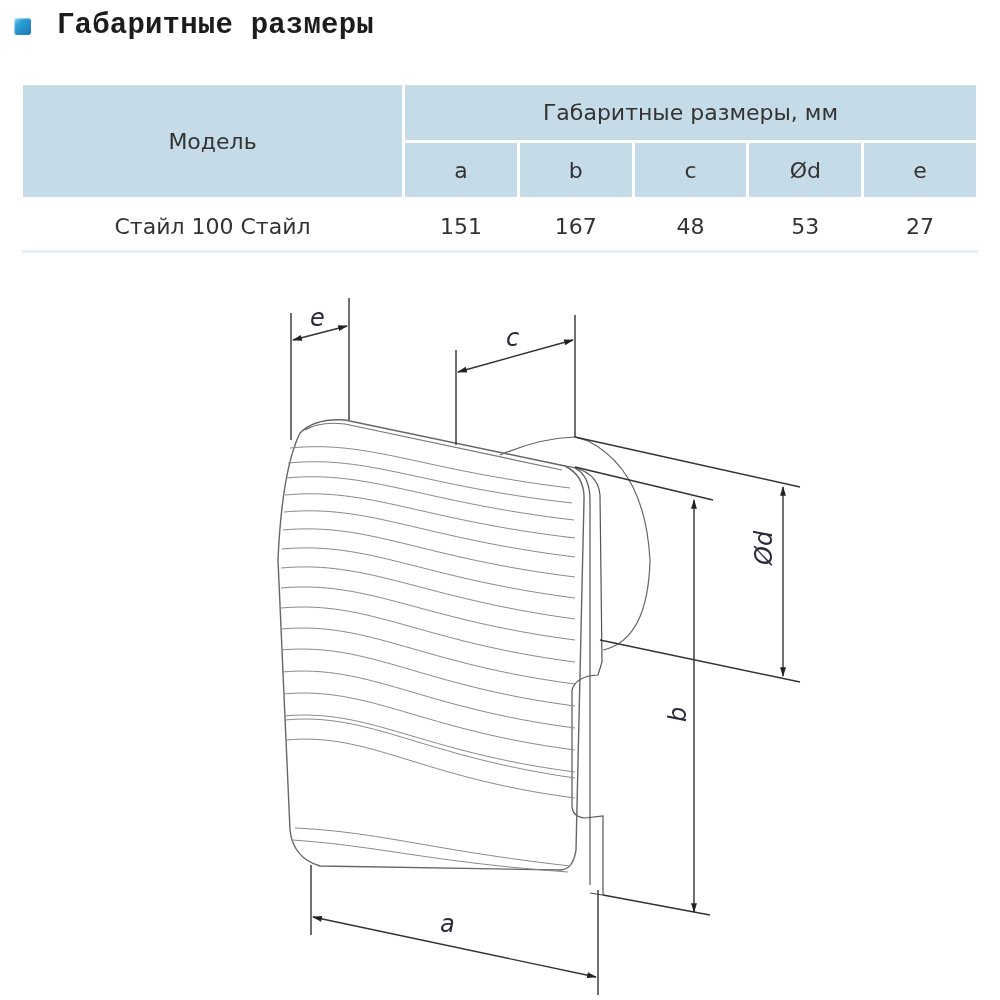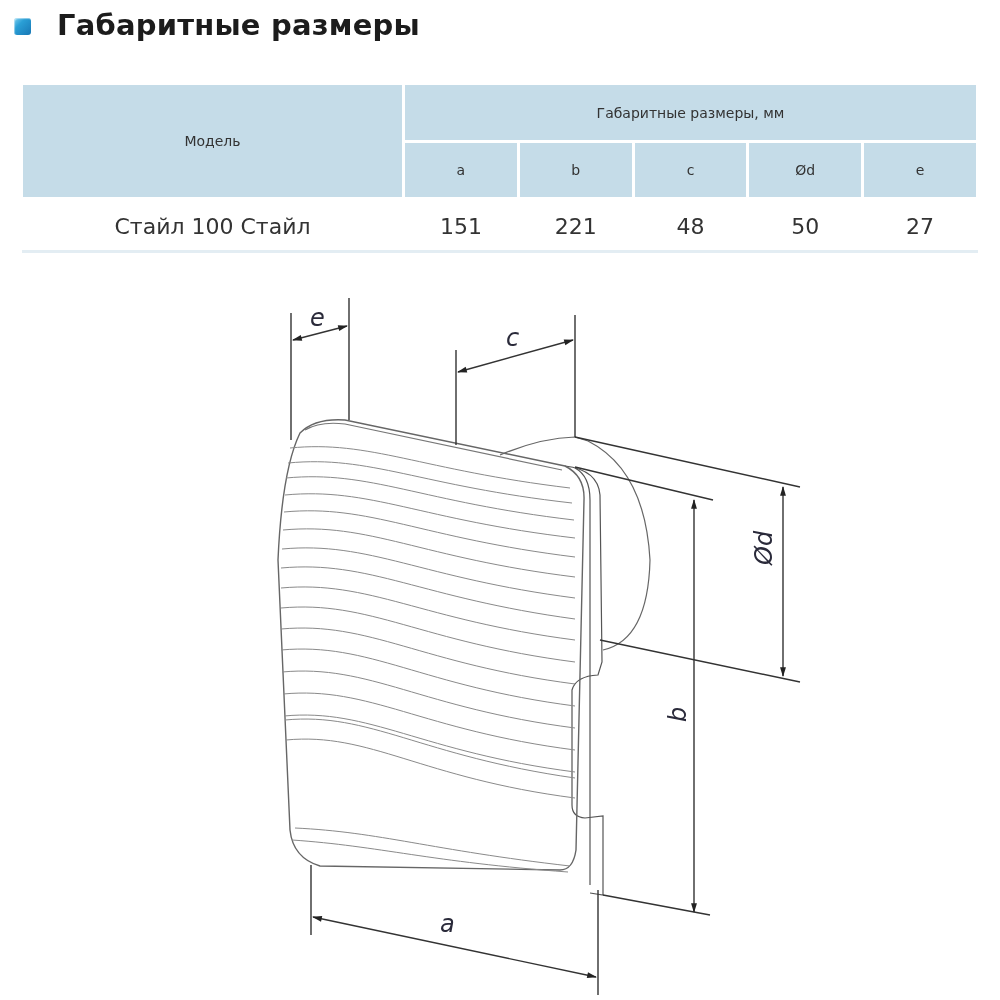--- a/index.html
+++ b/index.html
@@ -2,24 +2,24 @@
 <html><head>
 <meta charset="utf-8">
 <style>
   html, body { margin: 0; padding: 0; background: #ffffff; }
   body { width: 1000px; height: 1000px; position: relative; overflow: hidden;
          font-family: "DejaVu Sans", "Liberation Sans", sans-serif; color: #2b2b2b; }
   .title-row { position: absolute; left: 14px; top: 2px; height: 46px; display: flex; align-items: center; }
   .title-icon { width: 17px; height: 17px; border-radius: 3px;
                 background: linear-gradient(135deg, #7fd0f0 0%, #2a9fd6 35%, #1877b4 100%);
                 box-shadow: inset 1px 1px 1px rgba(255,255,255,0.5); margin-right: 26px; margin-top: 2px; }
-  .title-text { font-size: 29px; font-weight: bold; color: #1c1c1c; letter-spacing: 0.2px; }
+  .title-text { font-size: 29px; font-weight: bold; color: #1c1c1c; letter-spacing: 0.2px; font-family: Liberation Mono, monospace; }
 
   table.dims { position: absolute; left: 20px; top: 82px; width: 959px; border-collapse: collapse; table-layout: fixed; }
-  table.dims th { background: #c5dce8; font-weight: normal; color: #333; font-size: 14px; border: 3px solid #ffffff; }
+  table.dims th { background: #c5dce8; font-weight: normal; color: #333; font-size: 22px; border: 3px solid #ffffff; }
   table.dims th.model { width: 377px; height: 108px; }
   table.dims th.group { height: 53px; }
   table.dims th.col { height: 52px; }
   table.dims td { text-align: center; font-size: 22px; color: #333; height: 45px; padding-top: 4px; }
   table.dims tr.data td { border-bottom: 3px solid #e3edf3; }
 
   .drawing { position: absolute; left: 0; top: 260px; width: 1000px; height: 740px; }
   .dim-label { position: absolute; font-style: italic; font-size: 24px; color: #2a2a3a;
                font-family: "DejaVu Sans", sans-serif; }
 </style>
@@ -40,23 +40,23 @@
   <tr>
     <th class="col">a</th>
     <th class="col">b</th>
     <th class="col">c</th>
     <th class="col">Ød</th>
     <th class="col">e</th>
   </tr>
   <tr class="data">
     <td>Стайл 100 Стайл</td>
     <td>151</td>
-    <td>221</td>
+    <td>167</td>
     <td>48</td>
-    <td>50</td>
+    <td>53</td>
     <td>27</td>
   </tr>
 </tbody>
   </table>
 
 <div class="drawing">
   <svg width="1000" height="740" viewBox="0 260 1000 740" xmlns="http://www.w3.org/2000/svg">
     <defs>
       <marker id="arr" viewBox="0 0 10 10" refX="9" refY="5" markerWidth="9" markerHeight="7" orient="auto-start-reverse">
         <path d="M0,2 L10,5 L0,8 z" fill="#222"></path>

